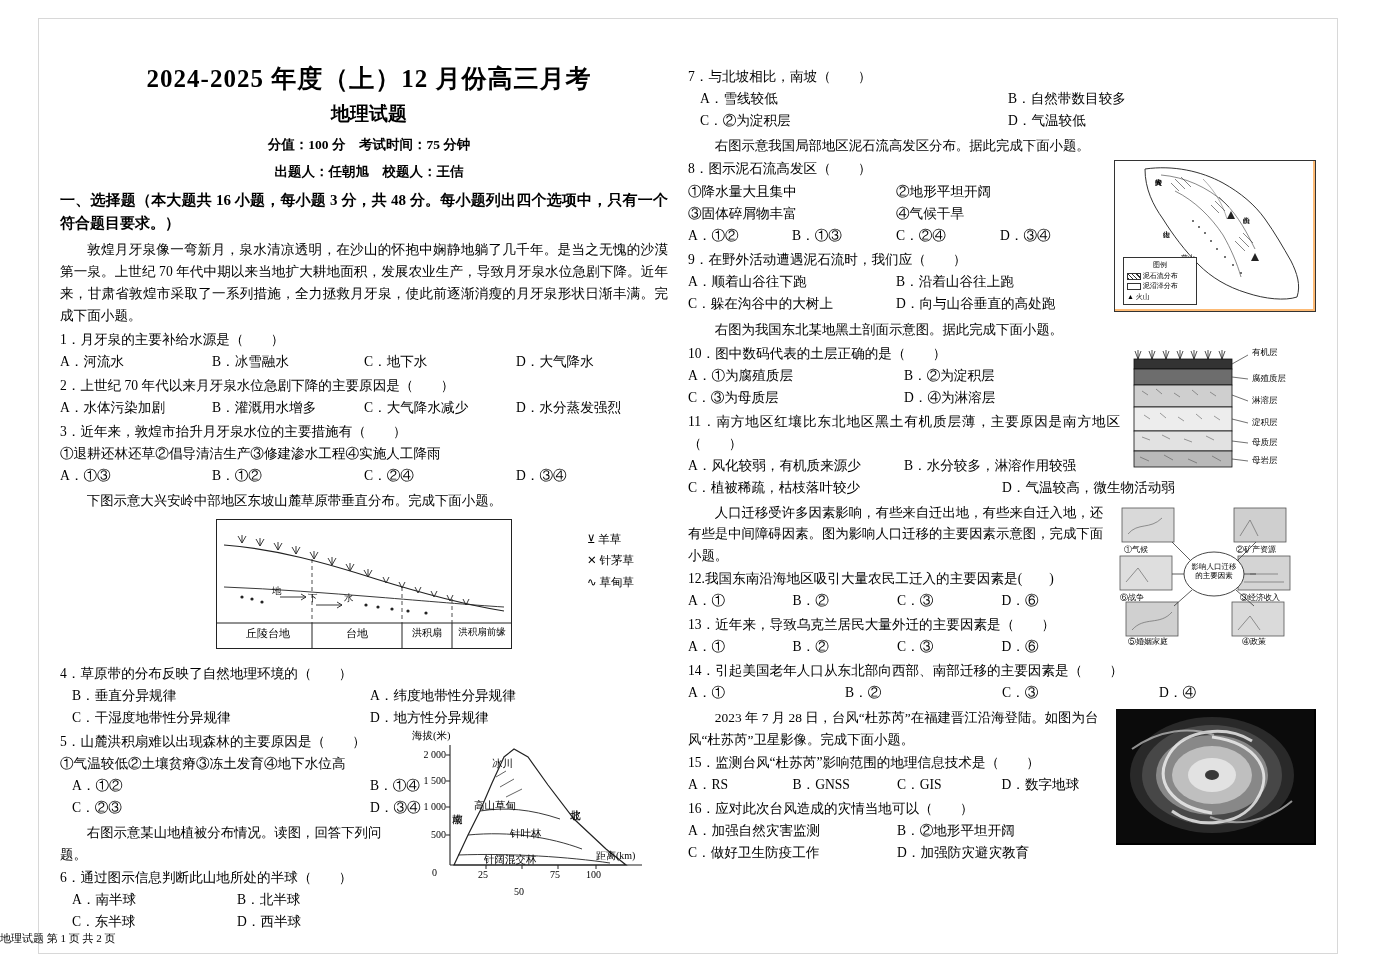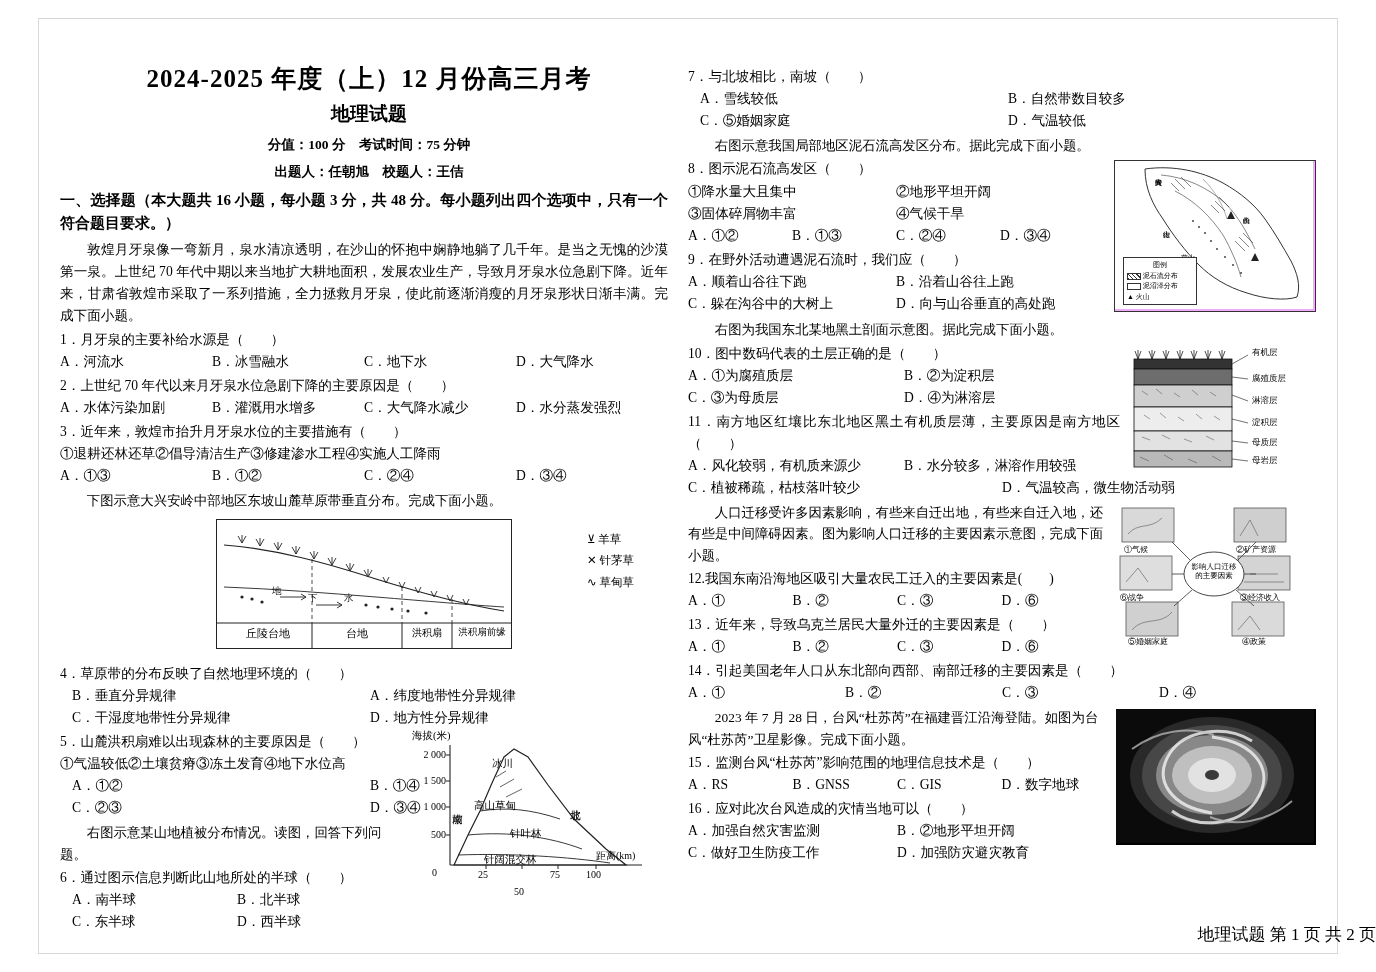--- a/index.html
+++ b/index.html
@@ -106,32 +106,32 @@
     position:absolute;
     right:18px;top:-4px;
     width:240px;height:170px;
   }
 
   
   .fig-box{
     float:right;
     margin:2px 0 4px 10px;
   }
-  .fig-debris{width:200px;height:150px;border:1px solid #333;position:relative;background:#f0abfc;}
+  .fig-debris{width:200px;height:150px;border:1px solid #333;position:relative;background:#fdba74;}
   .fig-soil{width:186px;height:126px;position:relative;}
   .fig-migr{width:200px;height:148px;position:relative;}
   .fig-typhoon{width:200px;height:136px;position:relative;overflow:hidden;background:#000;}
 
   .clearfix::after{content:"";display:table;clear:both;}
 
   .footer{
     position:absolute;
     left:0;right:0;bottom:26px;
-    text-align:right;
-    font-size:17px;
+    text-align:left;
+    font-size:11px;
   }
 </style>
 </head>
 <body>
 
 <div id="page">
   <div class="sheet"></div>
 
   <div class="cols">
 
@@ -336,21 +336,21 @@
     </div>
 
     <div class="col-right">
 
       <div class="q" style="margin-top:26px;">7．与北坡相比，南坡（　　）</div>
       <div class="opts two pad">
         <span class="opt">A．雪线较低</span>
         <span class="opt">B．自然带数目较多</span>
       </div>
       <div class="opts two pad">
-        <span class="opt">C．⑤婚姻家庭</span>
+        <span class="opt">C．②为淀积层</span>
         <span class="opt">D．气温较低</span>
       </div>
 
       <div class="note">右图示意我国局部地区泥石流高发区分布。据此完成下面小题。</div>
 
       <div class="clearfix">
 
         <div class="fig-box fig-debris">
           <svg width="198" height="148" viewBox="0 0 198 148" style="display:block;">
             <rect x="0" y="0" width="198" height="148" fill="#fff"></rect>

